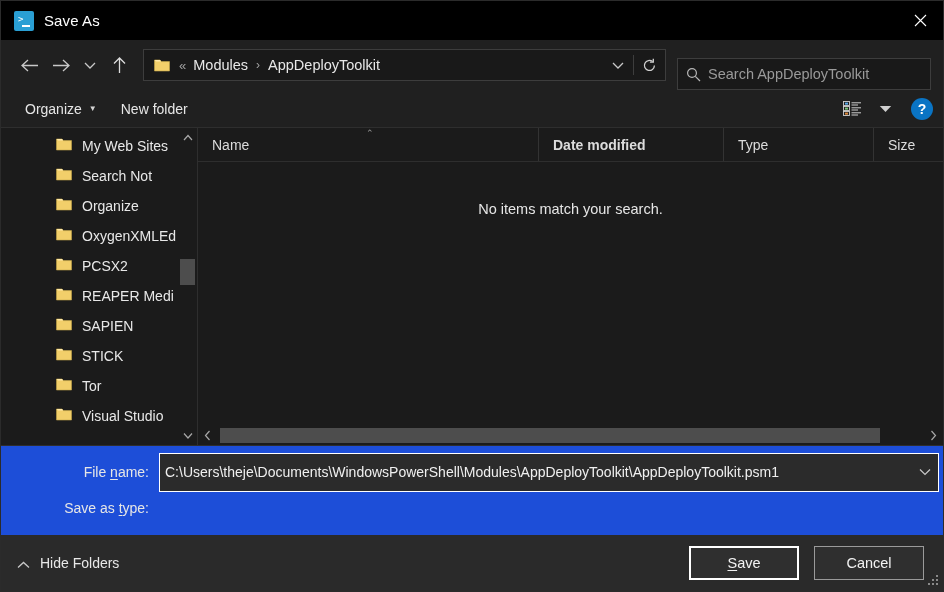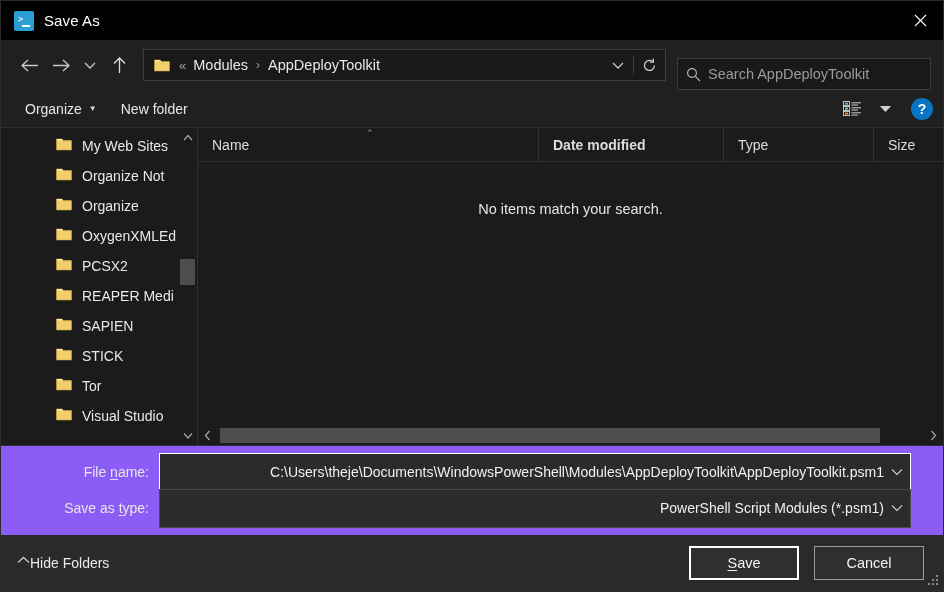--- a/index.html
+++ b/index.html
@@ -245,39 +245,38 @@
   .hs-track { flex: 1; height: 19px; position: relative; }
   .hs-thumb {
     position: absolute; left: 3px; top: 2px;
     width: 660px; height: 15px;
     background: #4d4d4d;
   }
 
   
   .formarea {
     height: 90px; min-height: 90px;
-    background: #8b5cf6;
+    background: #1d4ed8;
     border-top: 1px solid #2e2e2e;
-    padding: 12px 32px 0 16px;
+    padding: 12px 4px 0 16px;
   }
   .formrow {
     display: flex; align-items: center;
     height: 28px; margin-bottom: 8px;
   }
   .formlabel {
     width: 142px; flex: none;
     text-align: right; padding-right: 10px;
     color: #e6e6e6; font-size: 14px;
   }
   .combo {
     flex: 1; height: 39px;
     display: flex; align-items: center;
     background: #2b2b2b;
     min-width: 0;
-    text-align: right;
   }
   .combo.filename {
     background: #2b2b2b;
     border: 1px solid #ffffff;
   }
   .combo.filetype {
     border: 1px solid #4a4a4a;
   }
   .combo-val {
     flex: 1; min-width: 0;
@@ -293,21 +292,21 @@
 
   
   .footer {
     height: 56px; min-height: 56px;
     background: #2a2a2a;
     display: flex; align-items: center;
     padding: 0 16px;
     position: relative;
   }
   .hidefolders {
-    display: flex; align-items: flex-start; gap: 0;
+    display: flex; align-items: flex-end; gap: 10px;
     color: #e8e8e8; font-size: 14px;
   }
   .hf-caret { color: #c8c8c8; font-size: 10px; }
   .footer-btns {
     position: absolute; right: 19px;
     display: flex; gap: 15px;
   }
   .btn {
     width: 110px; height: 34px;
     display: flex; align-items: center; justify-content: center;
@@ -447,21 +446,21 @@
           </span>
           <span class="tree-label">My Web Sites</span>
         </div>
         <div class="tree-item">
           <span class="fld">
             <svg width="16" height="14" viewBox="0 0 16 14">
                 <path d="M0.5 2 L6 2 L7.2 3.6 L15.5 3.6 L15.5 13 L0.5 13 Z" fill="#f2cf6a" stroke="#c8a94a" stroke-width="0.6"></path>
                 <path d="M0.5 2 L6 2 L7.2 3.6 L2.2 3.6 Z" fill="#ffe9a8"></path>
               </svg>
           </span>
-          <span class="tree-label">Organize Not</span>
+          <span class="tree-label">Search Not</span>
         </div>
         <div class="tree-item">
           <span class="fld">
             <svg width="16" height="14" viewBox="0 0 16 14">
                 <path d="M0.5 2 L6 2 L7.2 3.6 L15.5 3.6 L15.5 13 L0.5 13 Z" fill="#f2cf6a" stroke="#c8a94a" stroke-width="0.6"></path>
                 <path d="M0.5 2 L6 2 L7.2 3.6 L2.2 3.6 Z" fill="#ffe9a8"></path>
               </svg>
           </span>
           <span class="tree-label">Organize</span>
         </div>
@@ -596,28 +595,20 @@
         <span class="combo-caret">
           <svg width="12" height="8" viewBox="0 0 12 8">
               <path d="M1 1.5 L6 6.5 L11 1.5" stroke="#c8c8c8" stroke-width="1.2" fill="none"></path>
             </svg>
         </span>
       </div>
     </div>
     <div class="formrow">
       <div class="formlabel">
         <span>Save as </span><u>t</u><span>ype:</span>
-      </div>
-      <div class="combo filetype">
-        <span class="combo-val">PowerShell Script Modules (*.psm1)</span>
-        <span class="combo-caret">
-          <svg width="12" height="8" viewBox="0 0 12 8">
-              <path d="M1 1.5 L6 6.5 L11 1.5" stroke="#c8c8c8" stroke-width="1.2" fill="none"></path>
-            </svg>
-        </span>
       </div>
     </div>
   </div>
 
   <div class="footer">
     <div class="hidefolders">
       <span class="hf-caret">
         <svg width="13" height="8" viewBox="0 0 13 8">
             <path d="M1 6.5 L6.5 1.5 L12 6.5" stroke="#c8c8c8" stroke-width="1.3" fill="none"></path>
           </svg>

